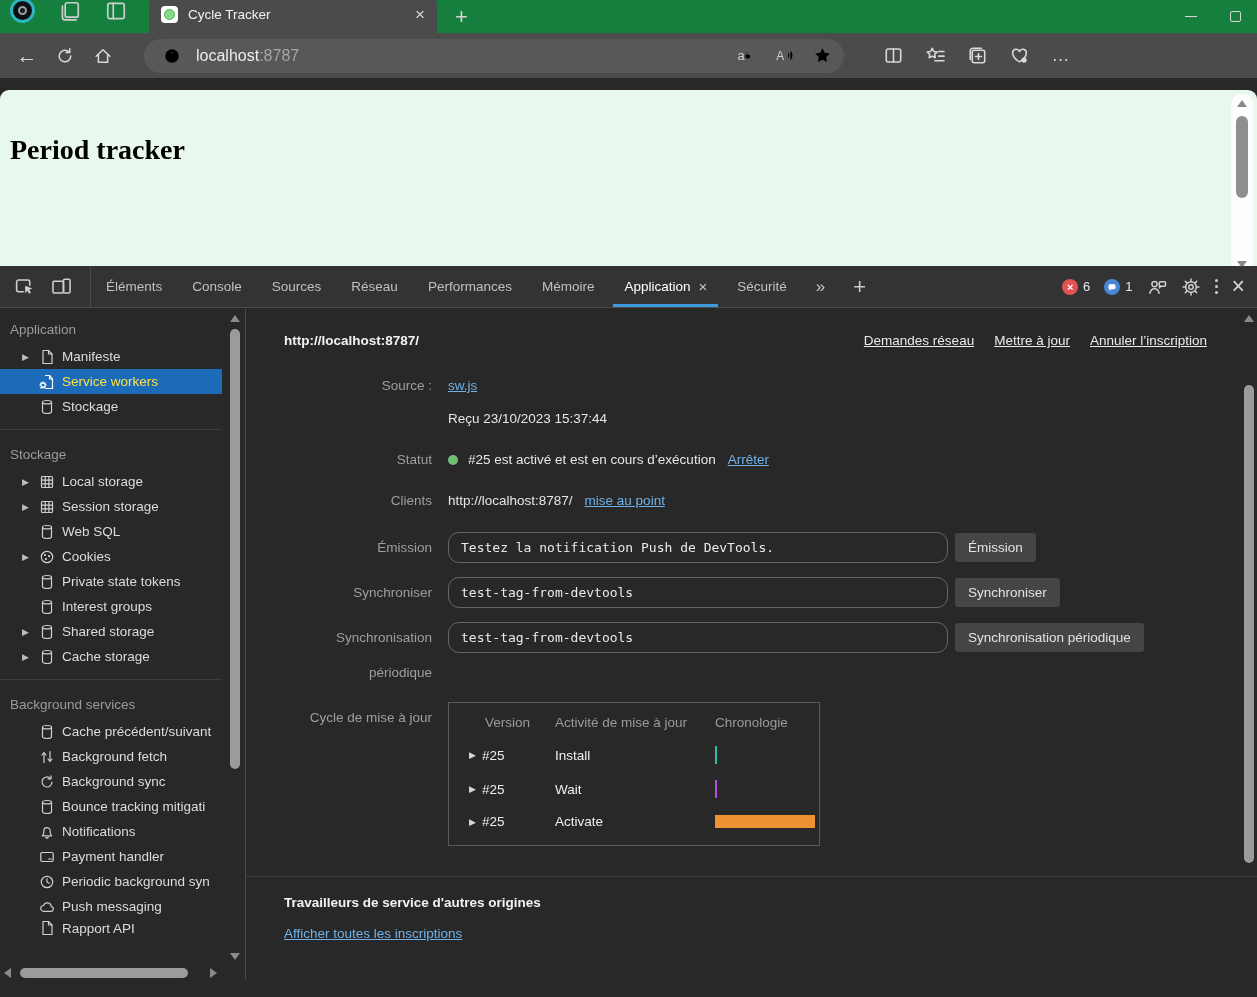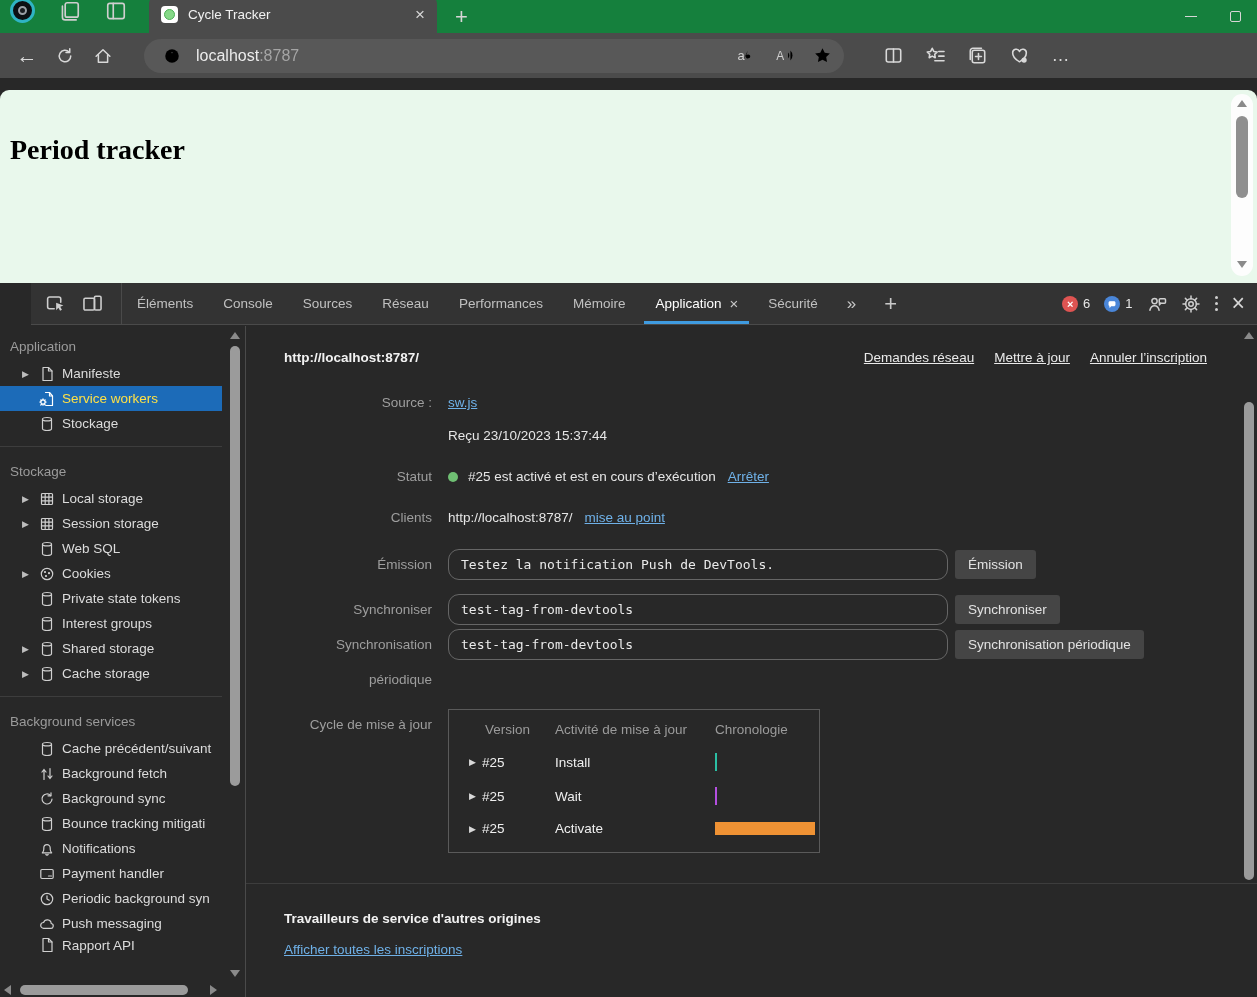--- a/index.html
+++ b/index.html
@@ -48,21 +48,21 @@
   .page-scrollbar { position:absolute; right:4px; top:4px; width:22px; height:182px; background:#fdfdfd; border-radius:11px; }
   .arrow { width:0; height:0; position:absolute; }
   .arrow-up { border-left:5px solid transparent; border-right:5px solid transparent; border-bottom:7px solid #8a8a8a; }
   .arrow-down { border-left:5px solid transparent; border-right:5px solid transparent; border-top:7px solid #8a8a8a; }
   .arrow-left { border-top:5px solid transparent; border-bottom:5px solid transparent; border-right:7px solid #8a8a8a; }
   .arrow-right { border-top:5px solid transparent; border-bottom:5px solid transparent; border-left:7px solid #8a8a8a; }
   .page-scrollbar .arrow-up { left:6px; top:6px; }
   .page-scrollbar .arrow-down { left:6px; bottom:8px; }
   .page-thumb { position:absolute; left:5px; top:22px; width:12px; height:82px; background:#8f8f8f; border-radius:6px; }
   
-  .devtools { position:absolute; top:283px; left:0; width:1257px; height:714px; background:#282828;padding-left:31px; }
+  .devtools { position:absolute; top:266px; left:0; width:1257px; height:714px; background:#282828; }
   .dt-toolbar { height:42px; background:#333333; border-bottom:1px solid #4a4a4a; display:flex; align-items:stretch; }
   .dt-tool-icons { display:flex; align-items:center; gap:16px; padding:0 18px 0 14px; border-right:1px solid #4a4a4a; }
   .dt-tabs { display:flex; align-items:stretch; }
   .dt-tab { position:relative; display:flex; align-items:center; padding:0 15px; color:#c0c0c0; font-size:13.5px; gap:8px; }
   .dt-tab.active { color:#fff; }
   .dt-tab.active::after { content:""; position:absolute; left:4px; right:4px; bottom:0; height:3px; background:var(--accent,#3f9be0); }
   .dt-tab .x { font-size:15px; color:#c8c8c8; }
   .dt-more, .dt-add { display:flex; align-items:center; padding:0 14px; color:#c8c8c8; font-size:17px; }
   .dt-add { font-size:22px; font-weight:300; }
   .dt-right { margin-left:auto; display:flex; align-items:center; gap:14px; padding-right:12px; }
@@ -112,21 +112,21 @@
   .cycle-table { width:372px; border:1px solid #5a5a5a; padding:10px 0 16px 20px; }
   .ct-head { display:flex; color:#9b9b9b; margin-top:2px; }
   .ct-row { display:flex; align-items:center; margin-top:16px; color:#efefef; }
   .ct-c1 { width:86px; display:flex; align-items:center; gap:6px; }
   .ct-c1 .tw { font-size:9px; color:#d9d9d9; }
   .ct-head .ct-c1 { padding-left:16px; }
   .ct-c2 { width:160px; }
   .ct-c3 { flex:1; display:flex; align-items:center; }
   .ct-bar { display:inline-block; }
   .main-divider { border-top:1px solid #3d3d3d; margin:30px -26px 0 -38px; }
-  .other-title { margin-top:27px; font-weight:bold; color:#f2f2f2; }
+  .other-title { margin-top:18px; font-weight:bold; color:#f2f2f2; }
   .view-all { margin-top:16px; display:inline-block; }
   .main-vscroll { position:absolute; right:0; top:2px; bottom:2px; width:16px; }
   .main-vscroll .arrow-up { left:3px; top:4px; }
   .main-vscroll .vthumb { top:74px; height:478px; }
 </style>
 </head>
 <body>
 
 <div id="screen">
 
@@ -596,21 +596,21 @@
         <div class="frow" style="margin-top:24px;">
           <span class="flabel">Émission</span>
           <input class="dt-input" value="Testez la notification Push de DevTools." style="">
           <button class="dt-btn">Émission</button>
         </div>
         <div class="frow" style="margin-top:14px;">
           <span class="flabel">Synchroniser</span>
           <input class="dt-input" value="test-tag-from-devtools" style="">
           <button class="dt-btn">Synchroniser</button>
         </div>
-        <div class="frow" style="margin-top:4px;">
+        <div class="frow" style="margin-top:14px;">
           <span class="flabel">Synchronisation</span>
           <input class="dt-input" value="test-tag-from-devtools" style="">
           <button class="dt-btn">Synchronisation périodique</button>
         </div>
         <div class="frow periodic-label2" style="margin-top:6px;">
           <span class="flabel">périodique</span>
         </div>
 
         <div class="frow cycle-row">
           <span class="flabel" style="margin-top:8px;">Cycle de mise à jour</span>

